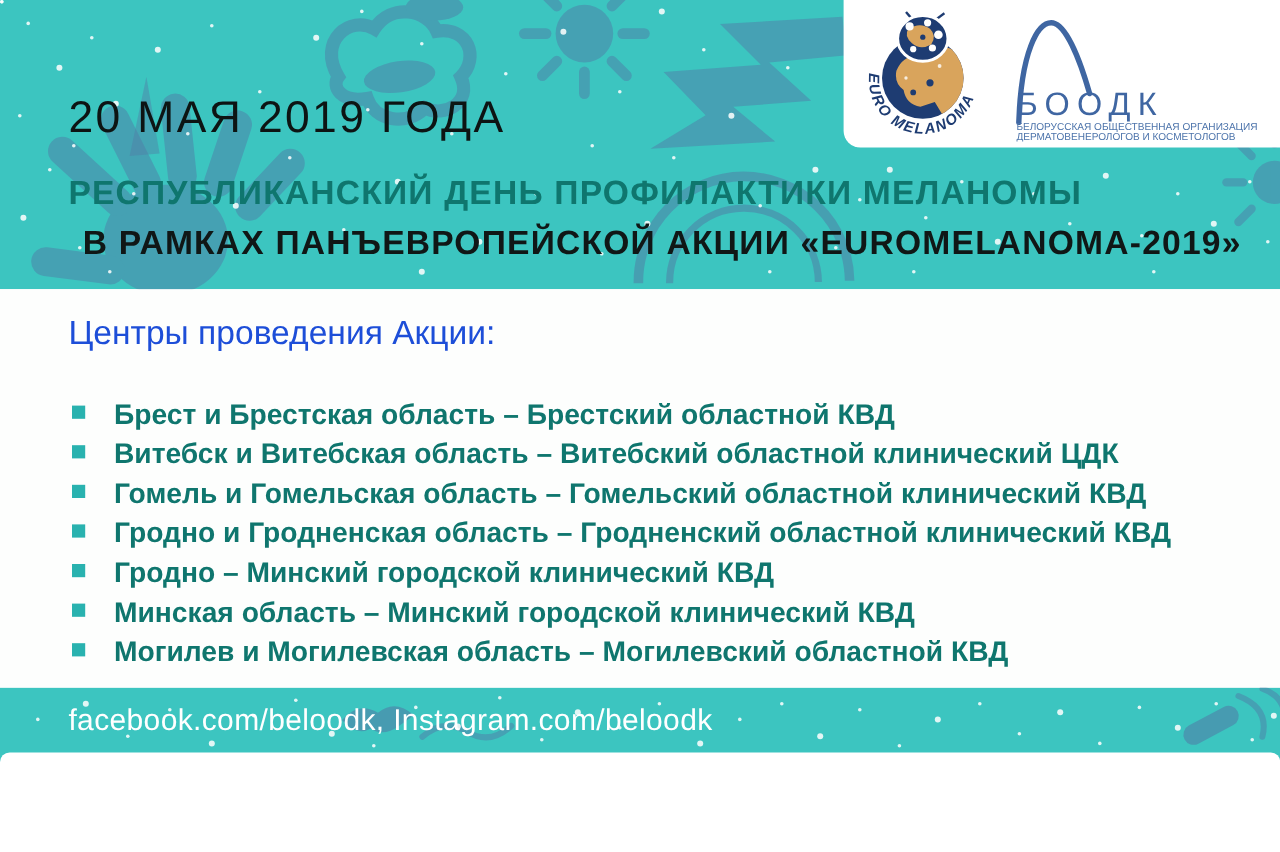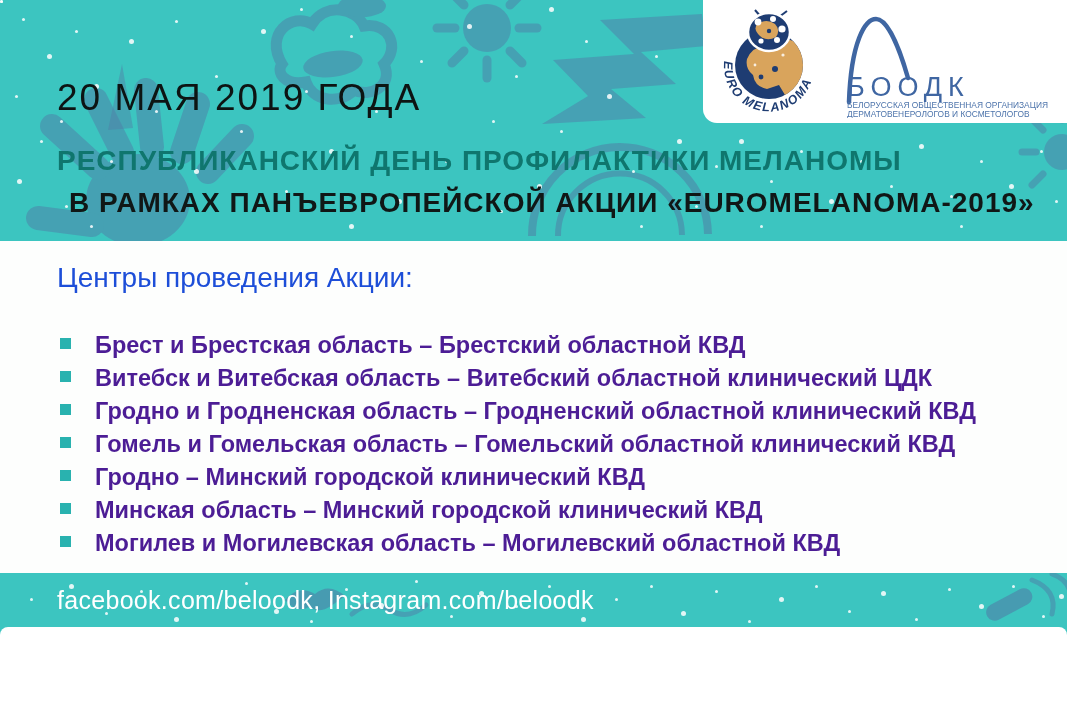--- a/index.html
+++ b/index.html
@@ -40,21 +40,21 @@
              display:flex;align-items:center;gap:14px;padding:4px 6px 4px 14px;box-sizing:border-box;}
   
   .title{left:57px;top:79px;z-index:4;font-size:37px;font-weight:normal;letter-spacing:2px;color:#0d1413;line-height:1;}
   .sub1{left:57px;top:147px;z-index:4;font-size:28px;font-weight:bold;letter-spacing:1px;color:#0f766e;line-height:1;}
   .sub2{left:57px;top:189px;z-index:4;font-size:28px;font-weight:bold;letter-spacing:1px;color:#101716;line-height:1;margin-left:12px;}
   
   .centers-heading{left:57px;top:264px;z-index:4;font-size:28px;font-weight:normal;color:#1d4ed8;line-height:1;}
   .centers-list{left:60px;top:330px;z-index:4;margin:0;padding:0;list-style:none;}
   .centers-list li{display:flex;align-items:flex-start;height:33px;}
   .bullet{width:11px;height:11px;background:#29b2af;margin:8px 24px 0 0;flex:none;}
-  .centers-list span{font-size:23.5px;font-weight:bold;color:#4c1d95;line-height:31px;white-space:nowrap;}
+  .centers-list span{font-size:23.5px;font-weight:bold;color:#0f766e;line-height:31px;white-space:nowrap;}
   
   .social{left:57px;top:573px;z-index:4;height:54px;line-height:54px;font-size:25px;font-weight:normal;color:#ffffff;
           letter-spacing:.3px;}
   .d{fill:#4f7ea7;}
 </style>
 </head>
 <body>
 
 <div class="poster">
 
@@ -169,28 +169,28 @@
     <li>
       <span class="bullet"></span>
       <span>Брест и Брестская область – Брестский областной КВД</span>
       </li>
     <li>
       <span class="bullet"></span>
       <span>Витебск и Витебская область – Витебский областной клинический ЦДК</span>
       </li>
     <li>
       <span class="bullet"></span>
+      <span>Гомель и Гомельская область – Гомельский областной клинический КВД</span>
+      </li>
+    <li>
+      <span class="bullet"></span>
       <span>Гродно и Гродненская область – Гродненский областной клинический КВД</span>
       </li>
     <li>
       <span class="bullet"></span>
-      <span>Гомель и Гомельская область – Гомельский областной клинический КВД</span>
-      </li>
-    <li>
-      <span class="bullet"></span>
       <span>Гродно – Минский городской клинический КВД</span>
       </li>
     <li>
       <span class="bullet"></span>
       <span>Минская область – Минский городской клинический КВД</span>
       </li>
     <li>
       <span class="bullet"></span>
       <span>Могилев и Могилевская область – Могилевский областной КВД</span>
       </li>

